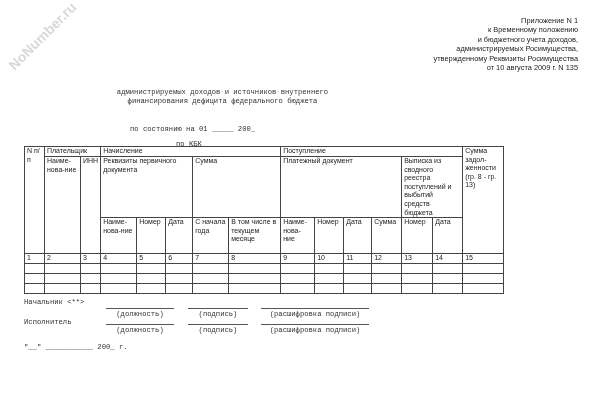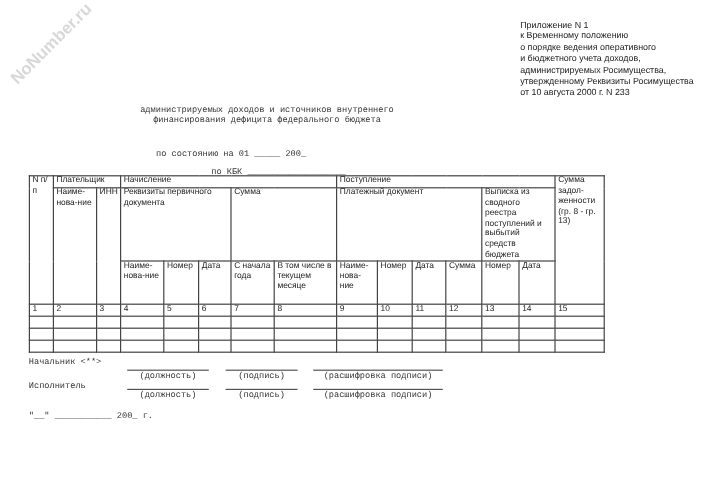--- a/index.html
+++ b/index.html
@@ -1,42 +1,41 @@
 <!DOCTYPE html>
 <html><head>
 <meta charset="utf-8">
 <style>
   body { margin:0; background:#fff; }
   #page { position:relative; width:600px; height:420px; background:#fff; overflow:hidden; color:#222; }
   .watermark { position:absolute; left:-2px; top:28px; transform:rotate(-45deg); font-family:"Liberation Sans", sans-serif; font-weight:bold; font-size:14px; color:#d8d8d8; white-space:nowrap; }
-  .appendix { position:absolute; right:22px; top:16px; font-family:"Liberation Sans", sans-serif; font-size:7.4px; line-height:9.4px; color:#222; }
+  .appendix { position:absolute; right:22px; top:16px; text-align:right; font-family:"Liberation Sans", sans-serif; font-size:7.4px; line-height:9.4px; color:#222; }
   .mono { font-family:"Liberation Mono", monospace; font-size:7.2px; color:#333; }
   .title { position:absolute; left:100px; width:245px; top:88px; text-align:center; line-height:8.6px; }
   .kbk { position:absolute; left:176px; top:114px;margin-top:26px; }
   .date-line { position:absolute; left:130px; top:125px; }
   table.reg { position:absolute; left:24px; top:146px; border-collapse:collapse; font-family:"Liberation Sans", sans-serif; font-size:7px; line-height:8.6px; color:#222; }
   table.reg td { border:1px solid #444; vertical-align:top; padding:0 2px; }
   .sig { position:absolute; }
   .sig-line { position:absolute; border-top:1px solid #555; }
   .sig-label { position:absolute; text-align:center; }
 </style>
 </head>
 <body>
 
 <div id="page">
   <div class="watermark">NoNumber.ru</div>
 
   <div class="appendix">
     <div>Приложение N 1</div>
     <div>к Временному положению</div>
-    <div>о порядке ведения оперативного</div>
     <div>и бюджетного учета доходов,</div>
     <div>администрируемых Росимущества,</div>
     <div>утвержденному Реквизиты Росимущества</div>
-    <div>от 10 августа 2000 г. N 233</div>
+    <div>от 10 августа 2009 г. N 135</div>
   </div>
 
   <div class="title mono">
     <div>администрируемых доходов и источников внутреннего</div>
     <div>финансирования дефицита федерального бюджета</div>
   </div>
   <div class="kbk mono">по КБК ___________________</div>
   <div class="date-line mono">по состоянию на 01 _____ 200_</div>
 
   <table class="reg">

